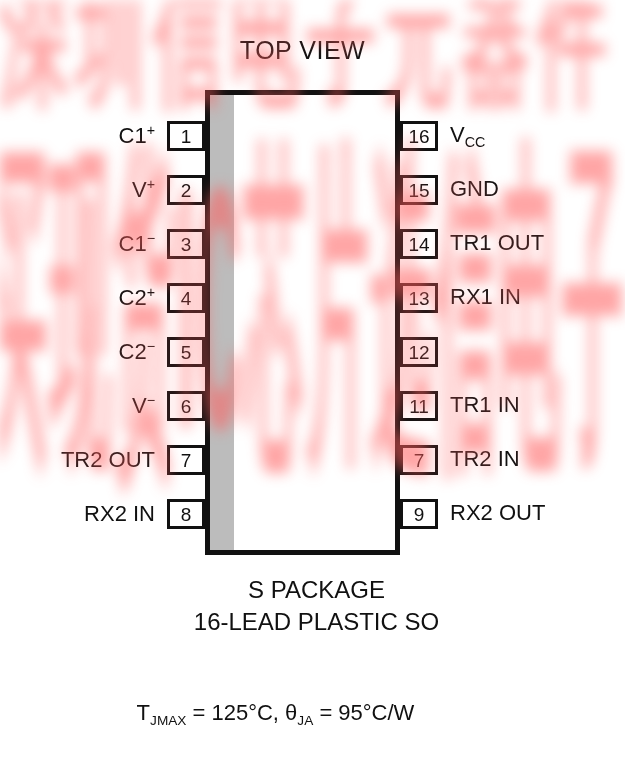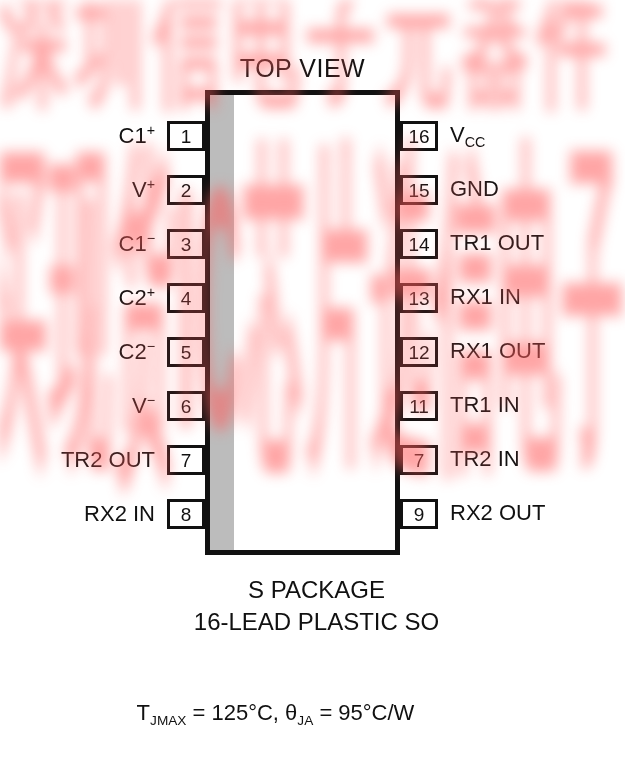--- a/index.html
+++ b/index.html
@@ -3,21 +3,21 @@
 <meta charset="utf-8">
 <style>
   html,body { margin:0; padding:0; background:#ffffff; }
   .stage {
     position:relative; width:625px; height:775px; background:#ffffff;
     overflow:hidden; font-family:"Liberation Sans", sans-serif; color:#111;
   }
 
   
   .top-view {
-    position:absolute; top:54px; left:205px; width:195px;
+    position:absolute; top:36px; left:205px; width:195px;
     text-align:center; font-size:25px; letter-spacing:0.5px; white-space:nowrap;
   }
 
   
   .pkg {
     position:absolute; left:205px; top:90px; width:195px; height:465px;
     border:5px solid #111; background:#fff; box-sizing:border-box;
   }
   .pkg-stripe {
     position:absolute; left:0; top:0; bottom:0; width:24px; background:#bcbcbc;
@@ -154,21 +154,20 @@
     <div class="pin-row">
       <span class="pin-box">
           <span class="pin-num">13</span>
         </span>
       <span class="pin-label"><span>RX1 IN</span><sub class="sub"></sub></span>
     </div>
     <div class="pin-row">
       <span class="pin-box">
           <span class="pin-num">12</span>
         </span>
-      <span class="pin-label"><span>RX1 OUT</span><sub class="sub"></sub></span>
     </div>
     <div class="pin-row">
       <span class="pin-box">
           <span class="pin-num">11</span>
         </span>
       <span class="pin-label"><span>TR1 IN</span><sub class="sub"></sub></span>
     </div>
     <div class="pin-row">
       <span class="pin-box">
           <span class="pin-num">7</span>

